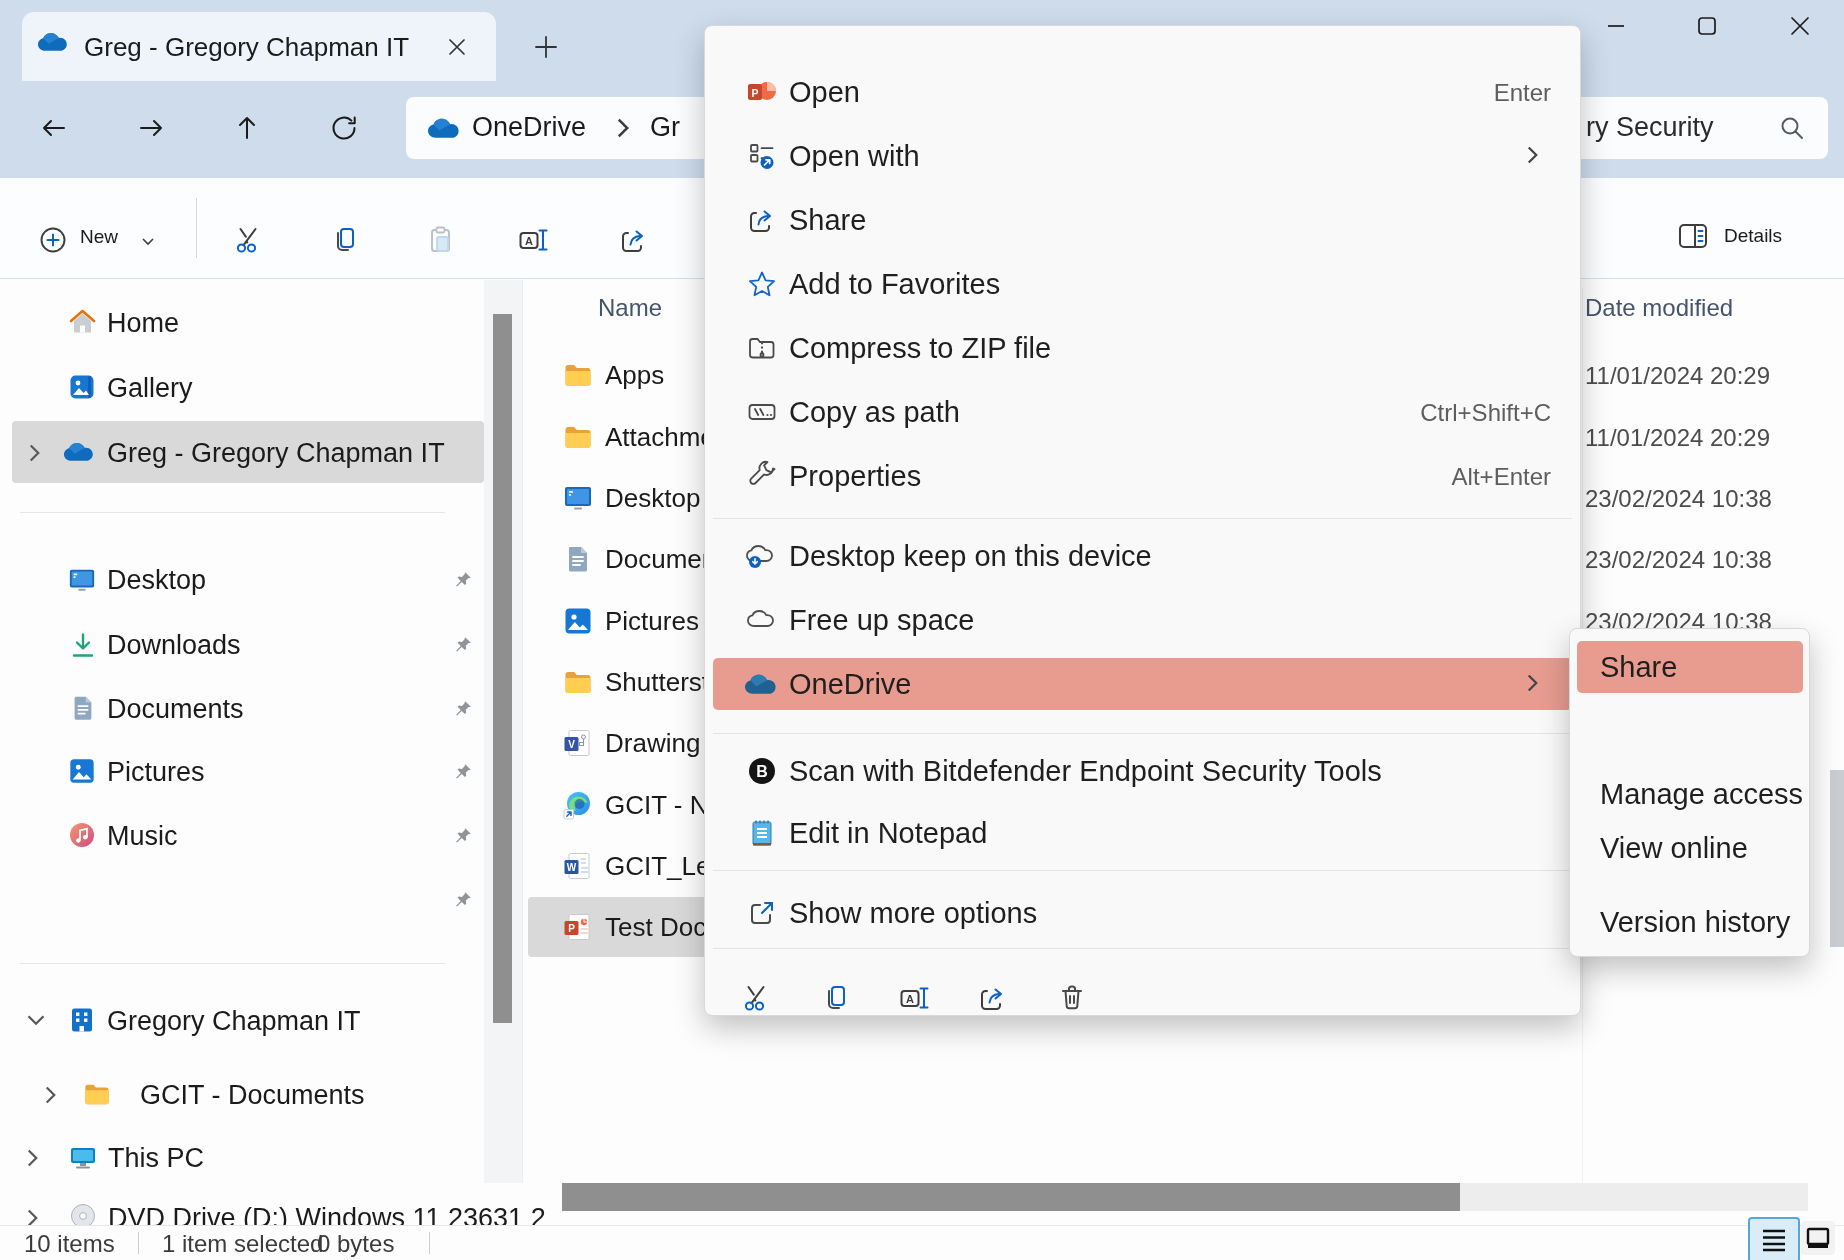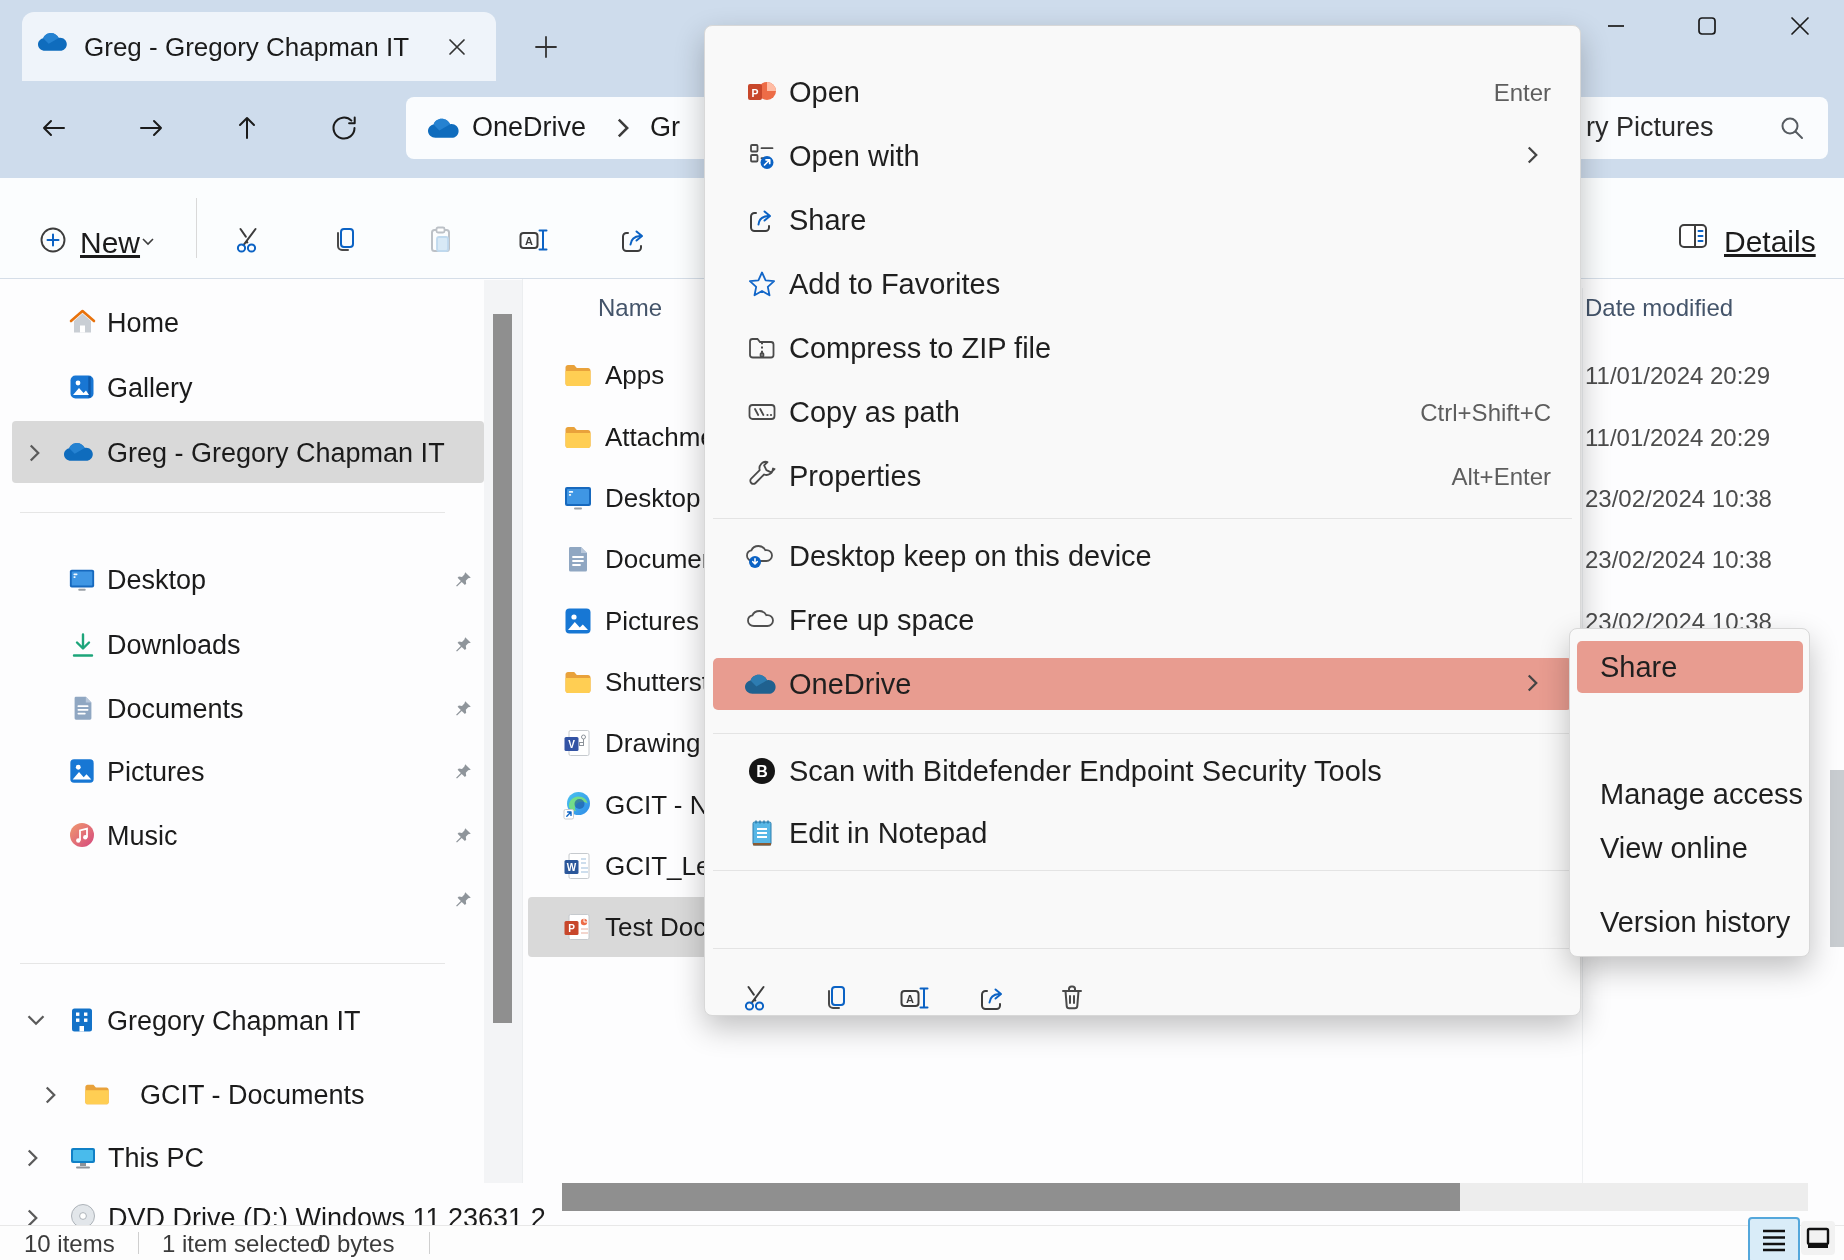--- a/index.html
+++ b/index.html
@@ -11,21 +11,21 @@
   .navbar{position:absolute;left:0;top:81px;width:1844px;height:97px;background:#CEDCEC;}
   .tab{position:absolute;left:22px;top:12px;width:474px;height:69px;background:#EFF4FA;
     border-radius:12px 12px 0 0;}
   .tab-title{position:absolute;left:62px;top:20px;font-size:26px;color:#1b1b1b;white-space:nowrap;}
   .winbtn{position:absolute;top:11px;width:34px;height:30px;display:flex;align-items:center;justify-content:center;}
   .navfield{position:absolute;top:97px;height:62px;background:#FAFCFE;border-radius:8px;}
   .crumb-txt{position:absolute;top:15px;font-size:27px;color:#1b1b1b;white-space:nowrap;}
   
   .toolbar{position:absolute;left:0;top:178px;width:1844px;height:100px;background:#FBFDFE;border-bottom:1px solid #D5DEE8;}
   .tbico{position:absolute;top:224px;width:32px;height:32px;}
-  .tblabel{font-size:30px;color:#1b1b1b;text-decoration:underline;}
+  .tblabel{font-size:19px;color:#1b1b1b;}
   
   .content-bg{position:absolute;left:0;top:279px;width:1844px;height:946px;background:#FDFDFE;}
   .side-row{position:absolute;left:0;width:485px;height:52px;}
   .side-label{position:absolute;top:11px;font-size:27px;color:#1b1b1b;white-space:nowrap;}
   .side-sel{position:absolute;left:12px;top:421px;width:472px;height:62px;background:#D9D9D9;border-radius:4px;}
   .side-sep{position:absolute;left:20px;width:425px;height:1px;background:#E6E6E6;}
   .chev{position:absolute;top:16px;}
   .pin{position:absolute;left:453px;width:20px;height:20px;}
   .vline{position:absolute;width:1px;background:#ECEEF0;}
   .hdr{position:absolute;top:284px;height:48px;line-height:48px;font-size:24px;color:#44546A;white-space:nowrap;}
@@ -138,21 +138,21 @@
     </span>
     <span class="crumb-txt" style="left:66px">OneDrive</span>
     <span class="abs" style="left:210px;top:19px">
       <svg width="14" height="24" viewBox="0 0 10 16" fill="none" stroke="#3b3b3b" stroke-width="1.8">
           <path d="M2 2l6 6-6 6"></path>
         </svg>
     </span>
     <span class="crumb-txt" style="left:244px">Gr</span>
   </div>
   <div class="navfield" style="left:1520px;width:308px">
-    <span class="crumb-txt" style="left:66px;color:#2b2b2b">ry Pictures</span>
+    <span class="crumb-txt" style="left:66px;color:#2b2b2b">ry Security</span>
     <span class="abs" style="left:258px;top:17px">
       <svg width="28" height="28" viewBox="0 0 28 28" fill="none" stroke="#565B61" stroke-width="2">
           <circle cx="12" cy="12" r="7.5"></circle>
           <path d="M17.5 17.5L24 24" stroke-linecap="round"></path>
         </svg>
     </span>
   </div>
 
   <div class="toolbar">
     <div class="abs" style="left:38px;top:222px;position:absolute"></div>
@@ -664,20 +664,30 @@
           <svg width="30" height="32" viewBox="0 0 30 32">
             <rect x="6" y="5" width="18" height="23" rx="1.5" fill="#58B7E6" stroke="#2E7FAE"></rect>
             <rect x="6" y="26" width="18" height="2.5" fill="#8A5A33"></rect>
             <path d="M10 12h10M10 16h10M10 20h10" stroke="#fff" stroke-width="2"></path>
             <path d="M9 3.5v3M13 3.5v3M17 3.5v3M21 3.5v3" stroke="#2E7FAE" stroke-width="1.5"></path>
           </svg>
         </span>
       <span class="mlab">Edit in Notepad</span>
     </div>
     <div class="msep" style="top:844px"></div>
+    <div class="mrow" style="top:861px">
+      <span class="mico">
+          <svg width="32" height="32" viewBox="0 0 32 32" fill="none">
+            <path d="M14 8H9a3 3 0 0 0-3 3v12a3 3 0 0 0 3 3h12a3 3 0 0 0 3-3v-5" stroke="#4a4a4a" stroke-width="2" stroke-linecap="round"></path>
+            <path d="M19 6h7v7" stroke="#0B62C4" stroke-width="2" stroke-linecap="round" stroke-linejoin="round"></path>
+            <path d="M26 6L16 16" stroke="#0B62C4" stroke-width="2" stroke-linecap="round"></path>
+          </svg>
+        </span>
+      <span class="mlab">Show more options</span>
+    </div>
     <div class="msep" style="top:922px"></div>
     <div class="mrow" style="top:946px">
       <span class="mbico" style="left:27px"><svg width="32" height="32" viewBox="0 0 32 32" fill="none">
             <path d="M23.5 5L11.5 21.2M8.5 5l5.3 7.6" stroke="#3d3d3d" stroke-width="2" stroke-linecap="round"></path>
             <circle cx="9.5" cy="24" r="3.6" stroke="#0B62C4" stroke-width="2"></circle>
             <circle cx="19.5" cy="24" r="3.6" stroke="#0B62C4" stroke-width="2"></circle>
             <circle cx="15" cy="18.3" r="1.2" fill="#3d3d3d"></circle>
           </svg></span>
       <span class="mbico" style="left:106px"><svg width="32" height="32" viewBox="0 0 32 32" fill="none">
             <path d="M10 9v13a4 4 0 0 0 4 4h6" stroke="#4a4a4a" stroke-width="2" stroke-linecap="round"></path>

